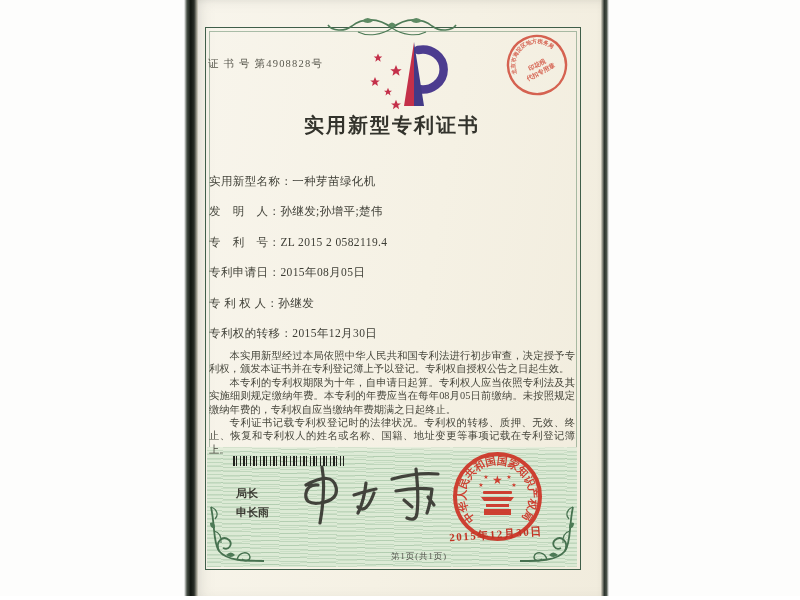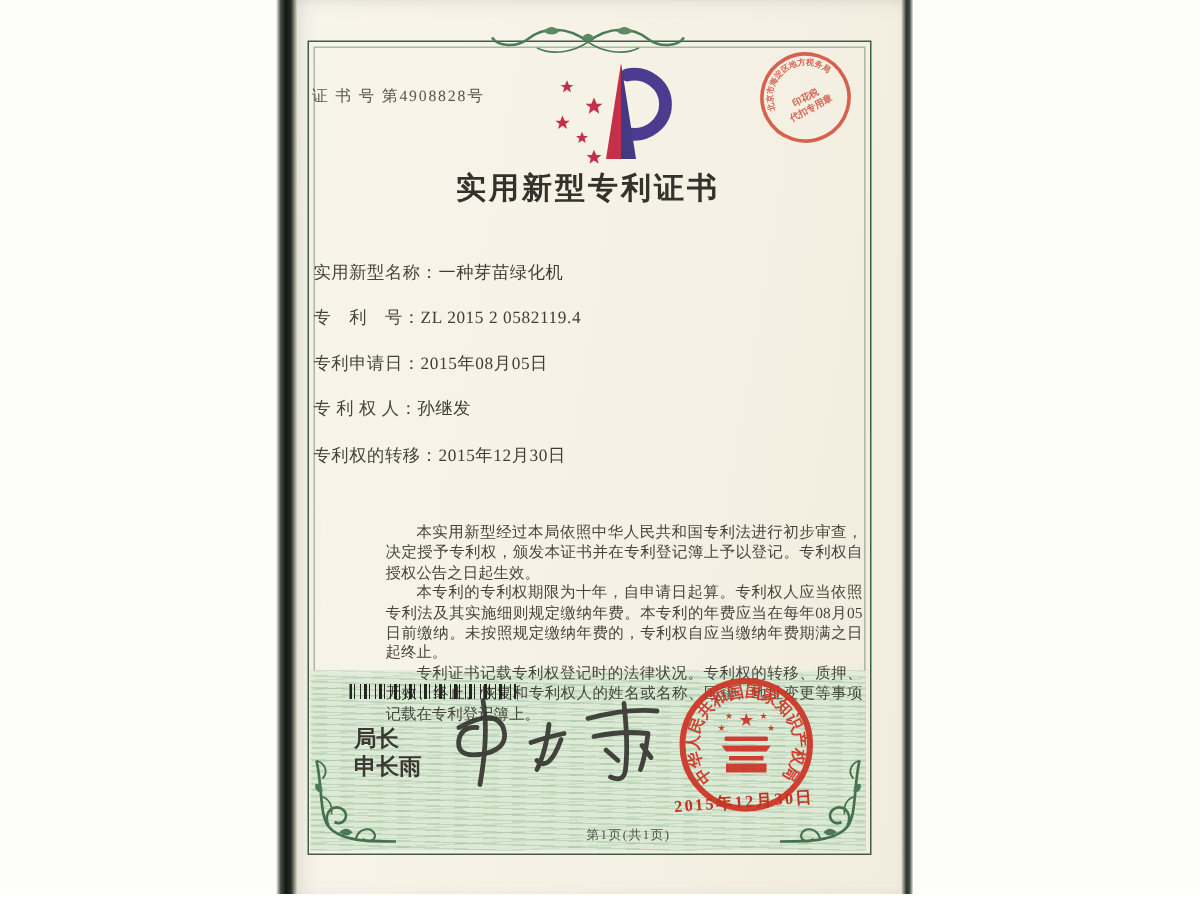--- a/index.html
+++ b/index.html
@@ -46,27 +46,27 @@
     position:absolute;left:205px;top:112px;width:374px;text-align:center;
     font-size:20px;font-weight:600;letter-spacing:2px;color:#33332c;
   }
   
   .fields{position:absolute;left:209px;top:174px;width:362px;}
   .field-row{height:30.4px;font-size:11.5px;color:#45453c;letter-spacing:.4px;white-space:nowrap;}
   .field-row .lbl{color:#45453c;margin-top:20px;}
   .field-row .val{color:#3e3e36;}
   
   .paras{position:absolute;left:209px;top:349px;width:366px;color:#46463c;}
-  .paras p{margin:0;font-size:10.3px;line-height:13.4px;text-indent:2em;text-align:justify;padding-left:48px;}
+  .paras p{margin:0;font-size:10.3px;line-height:13.4px;text-indent:2em;text-align:justify;}
   
   .barcode{
     position:absolute;left:233px;top:456px;width:111px;height:10px;
     background:repeating-linear-gradient(90deg,#23231f 0 2px,rgba(0,0,0,0) 2px 3px,#23231f 3px 4px,rgba(0,0,0,0) 4px 7px,#23231f 7px 8px,rgba(0,0,0,0) 8px 10px);
   }
-  .director{position:absolute;left:236px;top:484px;font-size:15px;font-weight:600;color:#3a3a32;line-height:19px;}
+  .director{position:absolute;left:236px;top:484px;font-size:11px;font-weight:600;color:#3a3a32;line-height:19px;}
   .signature{position:absolute;left:292px;top:455px;width:168px;height:74px;}
   .issue-seal{position:absolute;left:450px;top:449px;width:95px;height:95px;opacity:.93;}
   .seal-date{
     position:absolute;left:428px;top:527px;width:136px;text-align:center;
     color:#c23324;font-size:11px;letter-spacing:1.5px;transform:rotate(-4deg);font-weight:600;
   }
   .page-info{position:absolute;left:205px;top:551px;width:374px;text-align:center;font-size:8.5px;color:#50504a;letter-spacing:1px;padding-left:27px;}
   
   .tax-stamp{position:absolute;left:504px;top:32px;width:66px;height:66px;transform:rotate(-28deg);opacity:.85;}
   
@@ -145,20 +145,21 @@
       <use href="#star" transform="translate(9,44) scale(5)"></use>
       <use href="#star" transform="translate(22,54) scale(4.2)"></use>
       <use href="#star" transform="translate(30,67) scale(5.2)"></use>
     </g>
   </svg>
 
   <div class="title">实用新型专利证书</div>
 
   <div class="fields">
     <div class="field-row"><span class="lbl">实用新型名称：</span><span class="val">一种芽苗绿化机</span></div>
+    <div class="field-row"><span class="lbl">发　明　人：</span><span class="val">孙继发;孙增平;楚伟</span></div>
     <div class="field-row"><span class="lbl">专　利　号：</span><span class="val">ZL 2015 2 0582119.4</span></div>
     <div class="field-row"><span class="lbl">专利申请日：</span><span class="val">2015年08月05日</span></div>
     <div class="field-row"><span class="lbl">专 利 权 人：</span><span class="val">孙继发</span></div>
     <div class="field-row"><span class="lbl">专利权的转移：</span><span class="val">2015年12月30日</span></div>
   </div>
 
   <div class="paras">
     <p>本实用新型经过本局依照中华人民共和国专利法进行初步审查，决定授予专利权，颁发本证书并在专利登记簿上予以登记。专利权自授权公告之日起生效。</p>
     <p>本专利的专利权期限为十年，自申请日起算。专利权人应当依照专利法及其实施细则规定缴纳年费。本专利的年费应当在每年08月05日前缴纳。未按照规定缴纳年费的，专利权自应当缴纳年费期满之日起终止。</p>
     <p>专利证书记载专利权登记时的法律状况。专利权的转移、质押、无效、终止、恢复和专利权人的姓名或名称、国籍、地址变更等事项记载在专利登记簿上。</p>

